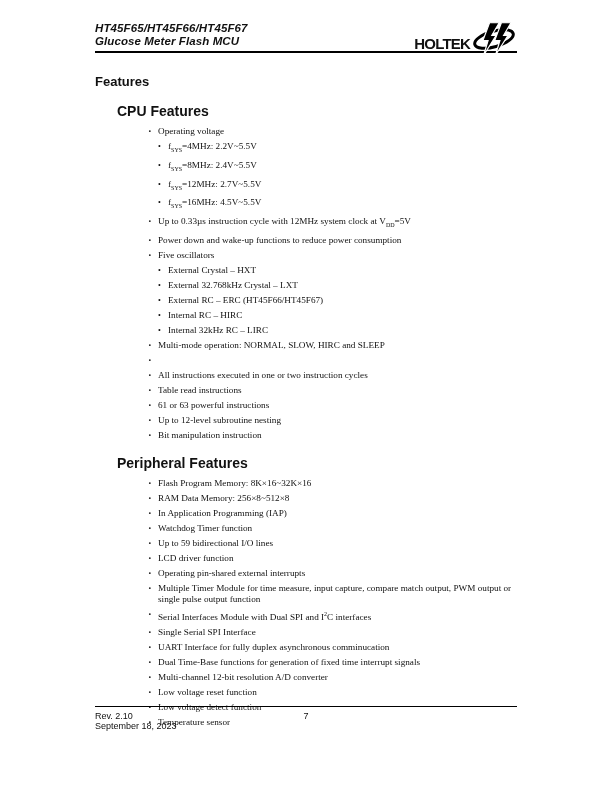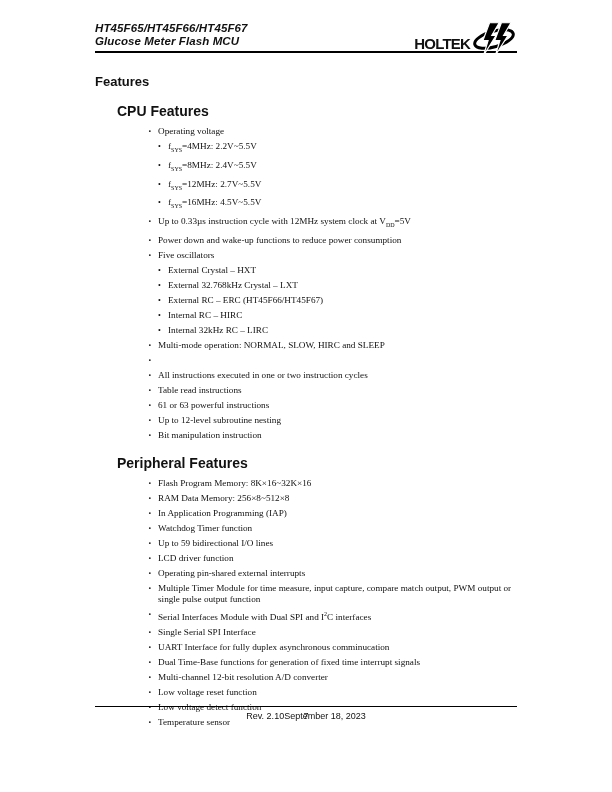--- a/index.html
+++ b/index.html
@@ -90,21 +90,22 @@
   .footer {
     position: absolute;
     left: 95px;
     right: 95px;
     top: 706px;
     border-top: 1.2px solid #000;
     padding-top: 4px;
     font-family: "Liberation Sans", sans-serif;
     font-size: 9px;
     display: flex;
-    justify-content: center;
+    justify-content: flex-end;
+    flex-direction: column;
   }
   .page-number {
     position: absolute;
     left: 0; right: 0;
     top: 4px;
     text-align: center;
   }
 </style>
 </head>
 <body>

